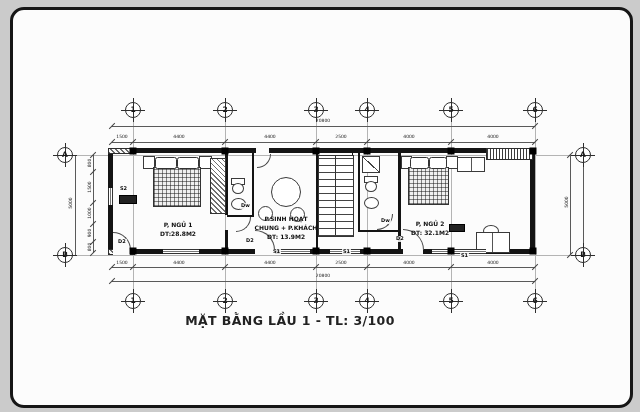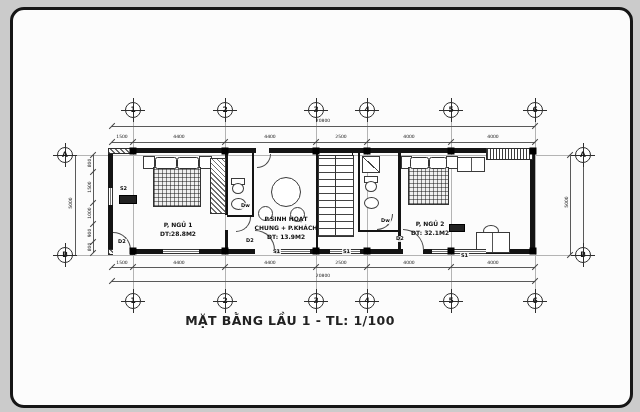--- a/index.html
+++ b/index.html
@@ -252,13 +252,13 @@
 <div class="tag" style="left:119px;top:186px;">S2</div>
 <div class="tag" style="left:117px;top:239px;">D2</div>
 <div class="tag" style="left:240px;top:203px;">Dw</div>
 <div class="tag" style="left:245px;top:238px;">D2</div>
 <div class="tag" style="left:272px;top:249px;">S1</div>
 <div class="tag" style="left:342px;top:249px;">S1</div>
 <div class="tag" style="left:380px;top:218px;">Dw</div>
 <div class="tag" style="left:395px;top:236px;">D2</div>
 <div class="tag" style="left:460px;top:253px;">S1</div>
 
-<div class="title">MẶT BẰNG LẦU 1 - TL: 1/100</div>
+<div class="title">MẶT BẰNG LẦU 1 - TL: 3/100</div>
 
 </body></html>

